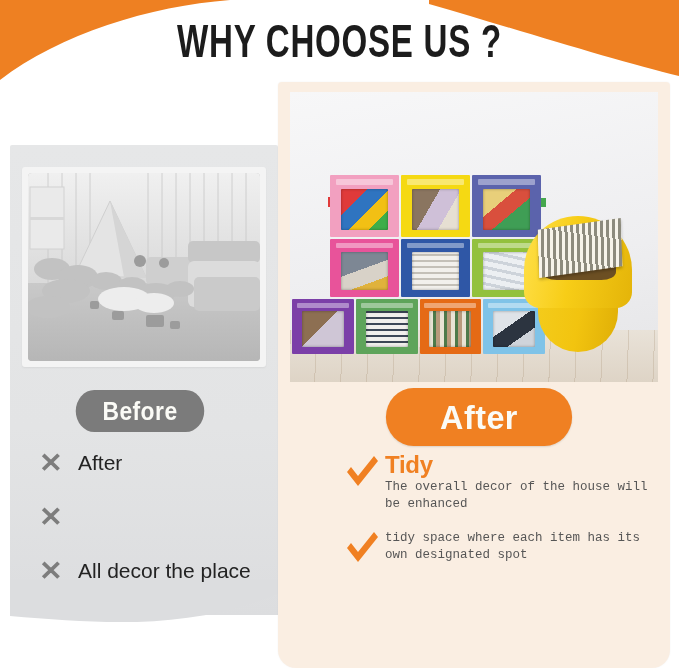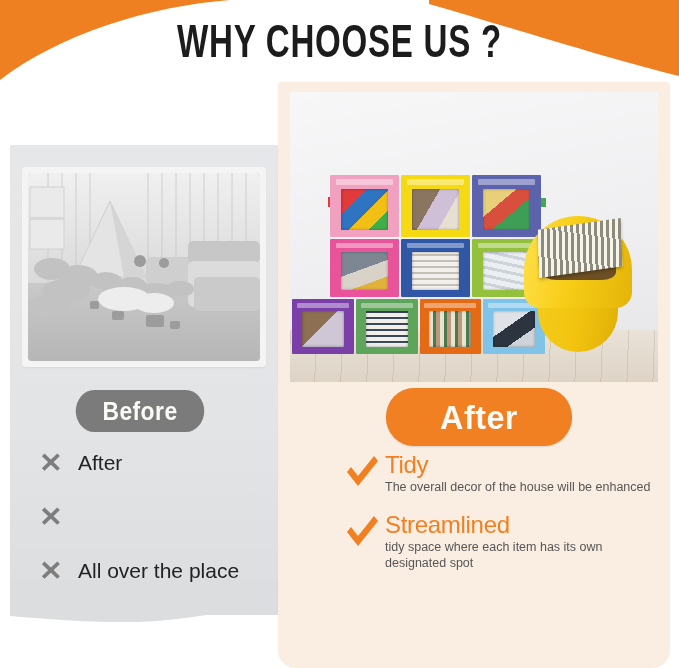--- a/index.html
+++ b/index.html
@@ -169,27 +169,27 @@
     font-size:34px;
     box-shadow:0 1px 2px rgba(0,0,0,.12);
     transform:scaleX(.95);
   }
 
   .after-list{position:absolute;left:345px;top:452px;width:330px;}
   .after-item{display:flex;align-items:flex-start;margin-bottom:16px;}
   .check-icon{width:34px;height:36px;flex:0 0 34px;margin-top:2px;}
   .after-text{margin-left:6px;}
   .after-title{
-    font-size:24px;font-weight:normal;color:#f08022;
+    font-size:24px;font-weight:bold;color:#f08022;
     line-height:1.05;letter-spacing:-.3px;
     font-family:"Liberation Sans",sans-serif;
   }
   .after-desc{
     font-size:12.5px;color:#565656;line-height:1.32;margin-top:2px;
-    font-family:Liberation Sans, sans-serif;
+    font-family:Liberation Mono, monospace;
     max-width:268px;
   }
 </style>
 </head>
 <body>
 
 <div class="stage">
 
   <svg class="swoosh swoosh-left" viewBox="0 0 230 86" preserveAspectRatio="none">
     <path d="M0,0 L230,0 C150,6 60,34 0,80 Z" fill="#EE8022"></path>
@@ -281,21 +281,21 @@
   <div class="before-list">
     <div class="before-item">
       <div class="x-icon">✕</div>
       <div class="before-label">After</div>
     </div>
     <div class="before-item">
       <div class="x-icon">✕</div>
     </div>
     <div class="before-item">
       <div class="x-icon">✕</div>
-      <div class="before-label">All over the place</div>
+      <div class="before-label">All decor the place</div>
     </div>
   </div>
 
   <div class="panel-after">
     <div class="after-photo">
       <div class="wall"></div>
       <div class="floor"></div>
 
       <div class="toys-top">
         <div class="toy-clump">
@@ -392,19 +392,18 @@
       <div class="after-text">
         <div class="after-title">Tidy</div>
         <div class="after-desc">The overall decor of the house will be enhanced</div>
       </div>
     </div>
     <div class="after-item">
       <svg class="check-icon" viewBox="0 0 34 36">
         <path d="M2,18 L6,13 L13,22 L29,2 L33,7 L13,32 Z" fill="#F08022"></path>
       </svg>
       <div class="after-text">
-        <div class="after-title">Streamlined</div>
         <div class="after-desc">tidy space where each item has its own designated spot</div>
       </div>
     </div>
   </div>
 
 </div>
 
 </body></html>

